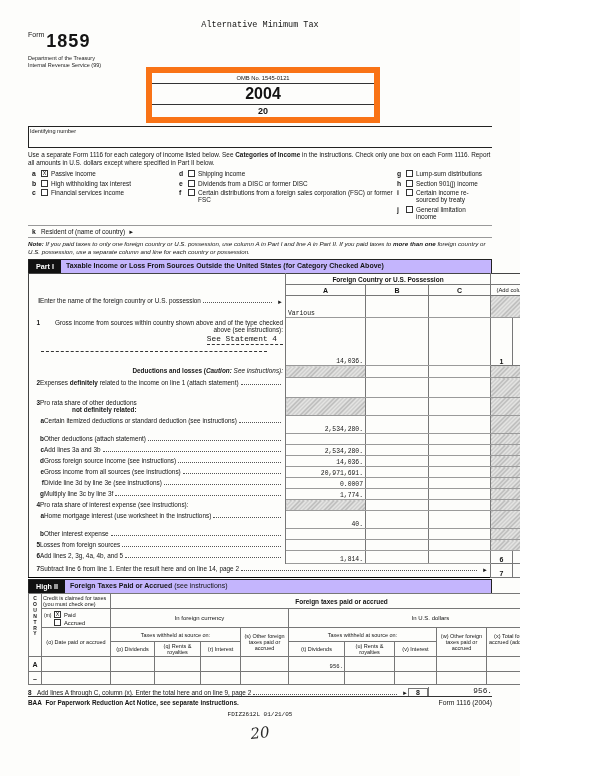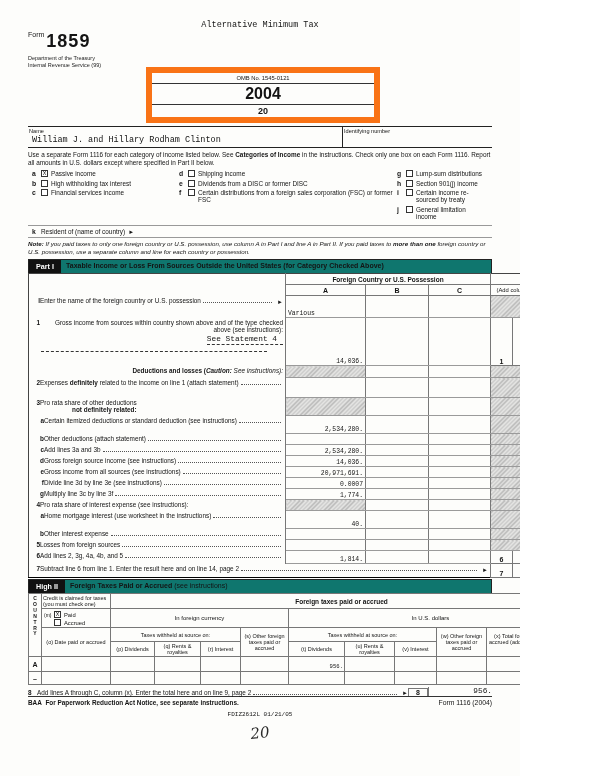--- a/index.html
+++ b/index.html
@@ -32,21 +32,21 @@
   .cats { display:grid; grid-template-columns:147px 218px 1fr; padding:2px 4px 3px; }
   .cat { display:flex; align-items:flex-start; margin-bottom:2.5px; line-height:7px; }
   .cl { font-size:6.8px; font-weight:bold; width:9px; flex-shrink:0; }
   .cb { display:inline-block; width:7px; height:7px; border:1px solid #333; font-family:"Liberation Mono",monospace; font-size:6px; line-height:6px; text-align:center; margin:0 3px 0 0; flex-shrink:0; background:#fff; }
   .ct { font-size:6.4px; }
   
   .k-row { border-top:1px solid #999; border-bottom:1px solid #999; padding:2px 4px; display:flex; align-items:center; }
   .arrow { font-size:6px; margin-left:3px; }
   .note { font-size:6.2px; line-height:7.4px; padding:2px 0 3px; }
   
-  .part-bar { display:flex; align-items:stretch; background:#0f766e; border:1px solid #222; border-bottom:none; margin-top:1px; }
+  .part-bar { display:flex; align-items:stretch; background:#c4b5fd; border:1px solid #222; border-bottom:none; margin-top:1px; }
   .part-label { background:#111; color:#fff; font-weight:bold; font-size:7.2px; padding:2px 7px; }
   .part-title { font-weight:bold; font-size:7px; padding:2px 5px; }
   .part-title .norm { font-weight:normal; }
   
   table.p1t { width:100%; border-collapse:collapse; table-layout:fixed; border:1px solid #444; border-bottom:1.5px solid #000; }
   .p1t td { font-size:6.4px; vertical-align:bottom; padding:0 2px; }
   .p1t td.d { border-right:1px solid #777; vertical-align:top; padding:1px 2px;text-align:right; }
   .p1t td.vc { border-left:1px solid #777; border-bottom:1px solid #9a9a9a; }
   .p1t td.no { border-left:1px solid #777; border-bottom:1px solid #777; text-align:center; font-weight:bold; font-size:7px; }
   .p1t td.tot { border-left:1px solid #777; border-bottom:1px solid #777; }
@@ -106,24 +106,20 @@
       </div>
     </div>
     <div class="hdr-right">
       <div class="omb">OMB No. 1545-0121</div>
       <div class="year">2004</div>
       <div class="seq">20</div>
     </div>
   </div>
 
   <div class="name-row">
-    <div class="name-cell">
-      <div class="lbl">Name</div>
-      <div class="name-val mono">William J. and Hillary Rodham Clinton</div>
-    </div>
     <div class="id-cell">
       <div class="lbl">Identifying number</div>
     </div>
   </div>
 
   <div class="intro">
     <span>Use a separate Form 1116 for each category of income listed below. See </span><span class="b">Categories of Income</span><span> in the instructions. Check only one box on each Form 1116. Report all amounts in U.S. dollars except where specified in Part II below.</span>
   </div>
 
   <div class="cats">

